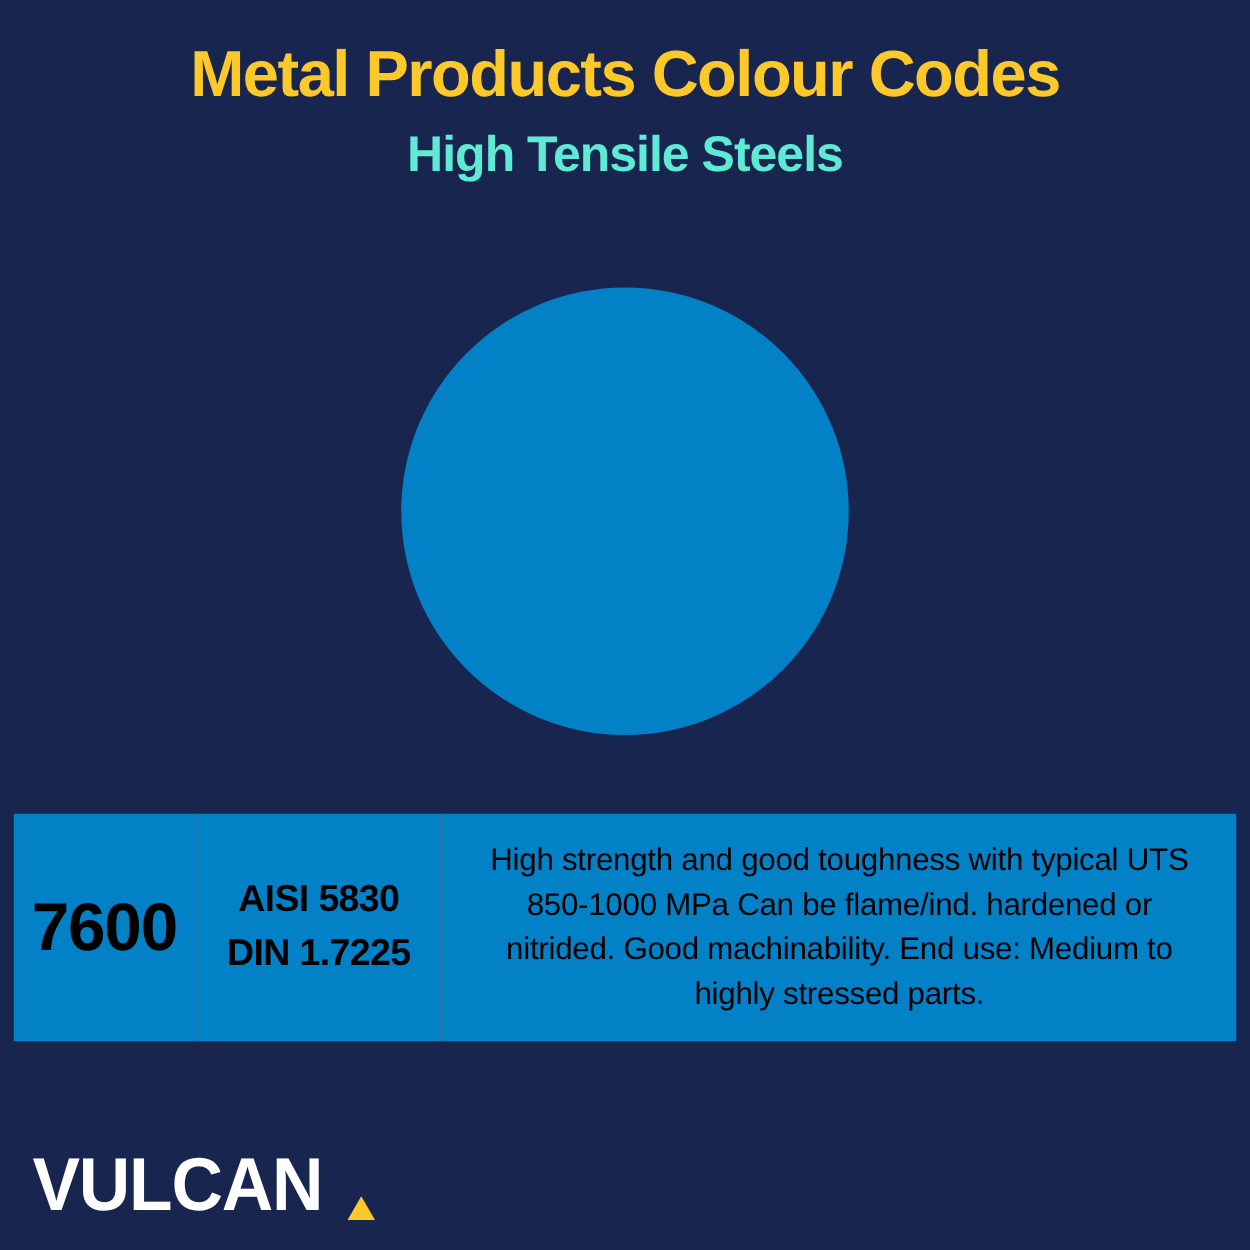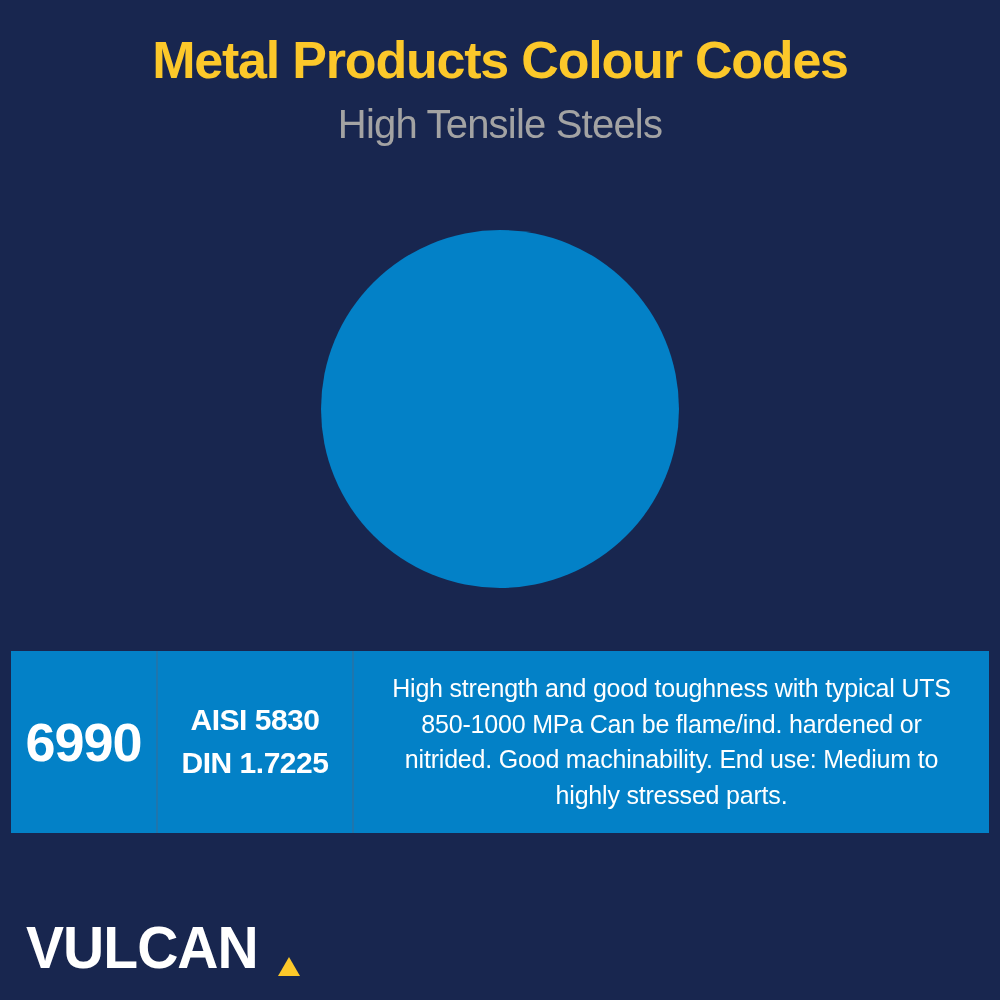--- a/index.html
+++ b/index.html
@@ -39,23 +39,23 @@
     letter-spacing: -1.2px;
     color: #fcc82a;
     line-height: 1.06;
     margin: 0;
     white-space: nowrap;
   }
 
   .subtitle {
     font-family: "Liberation Sans", sans-serif;
     font-size: 40px;
-    font-weight: normal;
+    font-weight: bold;
     letter-spacing: -0.8px;
-    color: #a3a3a3;
+    color: #5eead4;
     line-height: 1.1;
     margin: 0;
     padding-top: 14px;
     white-space: nowrap;
   }
 
   
   .swatch-area {
     position: absolute;
     top: 230px;
@@ -84,21 +84,21 @@
     display: flex;
     background: #0381c7;
     box-sizing: border-box;
   }
 
   .cell {
     display: flex;
     align-items: center;
     justify-content: center;
     box-sizing: border-box;
-    color: #ffffff;
+    color: #000000;
     text-align: center;
   }
 
   .cell-grade {
     width: 147px;
     flex: 0 0 147px;
     border-right: 2px solid #1f76ad;
   }
 
   .cell-grade .grade-text {
@@ -179,21 +179,21 @@
     <h2 class="subtitle">High Tensile Steels</h2>
   </div>
 
   <div class="swatch-area">
     <div class="swatch-circle"></div>
   </div>
 
   <div class="spec-table">
 
     <div class="cell cell-grade">
-      <span class="grade-text">6990</span>
+      <span class="grade-text">7600</span>
     </div>
 
     <div class="cell cell-std">
       <span class="std-line">AISI 5830</span>
       <span class="std-line">DIN 1.7225</span>
     </div>
 
     <div class="cell cell-desc">
       <span class="desc-text">High strength and good toughness with typical UTS 850-1000 MPa Can be flame/ind. hardened or nitrided. Good machinability. End use: Medium to highly stressed parts.</span>
     </div>

